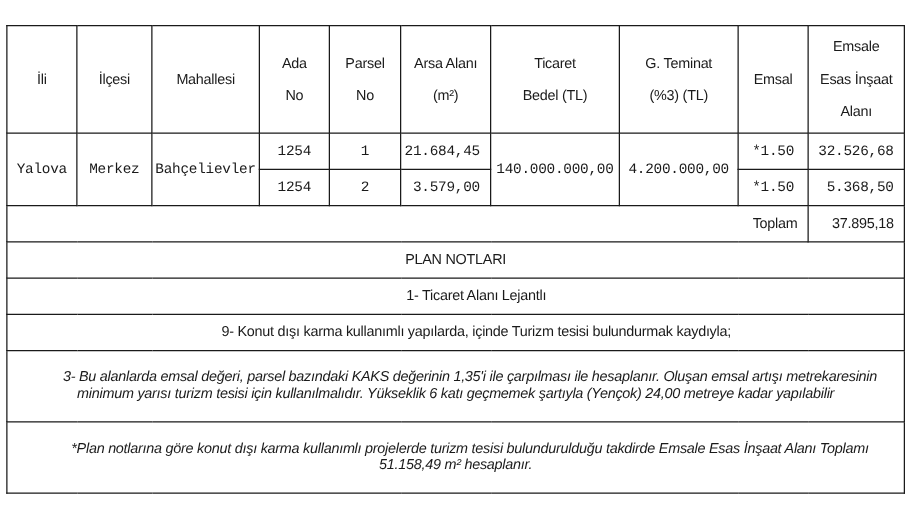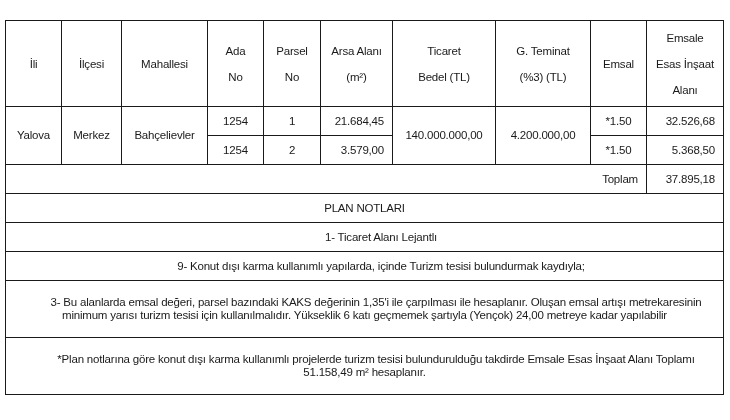--- a/index.html
+++ b/index.html
@@ -9,28 +9,28 @@
     position: absolute; left: 5px; top: 20px; width: 718px;
     border-collapse: collapse; table-layout: fixed;
     font-size: 11.5px; letter-spacing: -0.2px;
   }
   table.main td {
     border: 1.5px solid #1a1a1a; padding: 0; text-align: center; vertical-align: middle;
     line-height: 13px;
   }
   .hdr td { height: 85px; }
   .hdr .l { display: block; line-height: 26px; }
-  .r1 td, .r2 td { height: 28px; }
+  .r1 td, .r2 td { height: 28px; font-family: Liberation Mono, monospace; }
   .num { text-align: right !important; padding-right: 8px !important; margin-top: 26px; }
   .tot td { height: 28px; }
   .tot .empty { border-right: none; }
   .tot .lbl { border-left: none; text-align: right; padding-right: 8px; }
   .note td { text-align: left; padding-left: 10px; height: 28px; }
   .note .ind { padding-left: 33px; }
-  .note2 td { text-align: left; padding: 0 10px; height: 56px; line-height: 30px; }
+  .note2 td { text-align: left; padding: 0 10px; height: 56px; line-height: 30px; font-style: italic; }
   .note2 .first { text-indent: 23px; display: block; }
 </style>
 </head>
 <body>
 
 <table class="main">
   <colgroup>
     <col style="width:56px">
       <col style="width:60px">
       <col style="width:86px">

